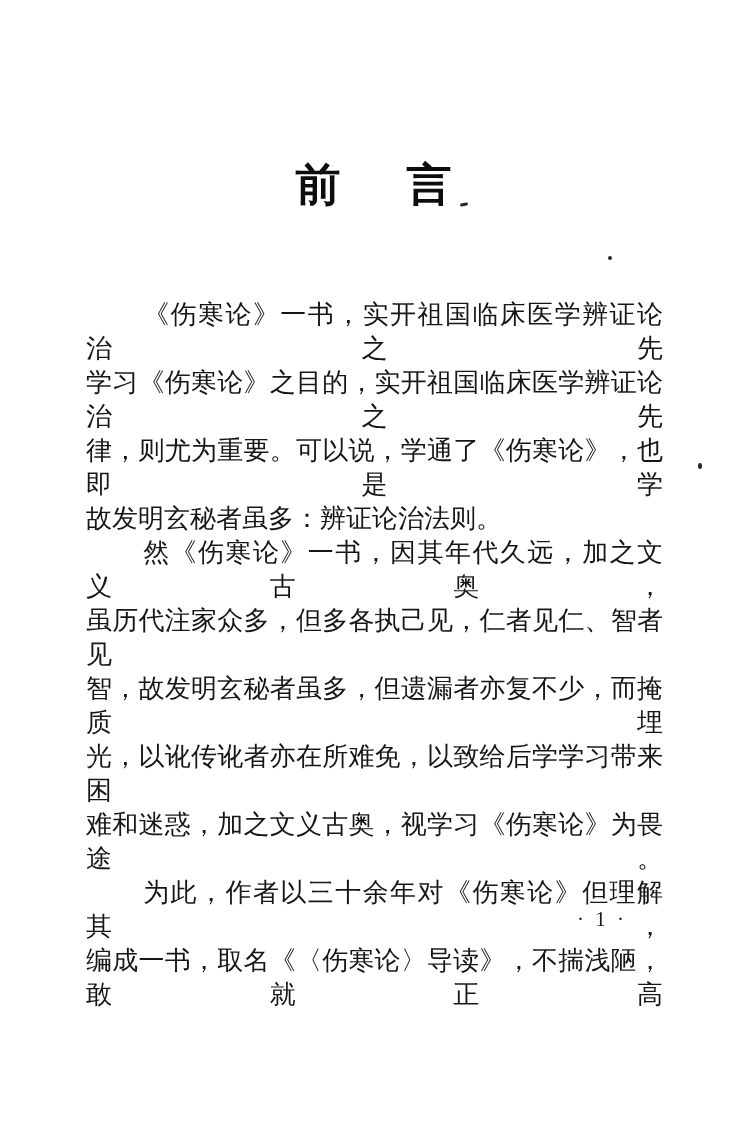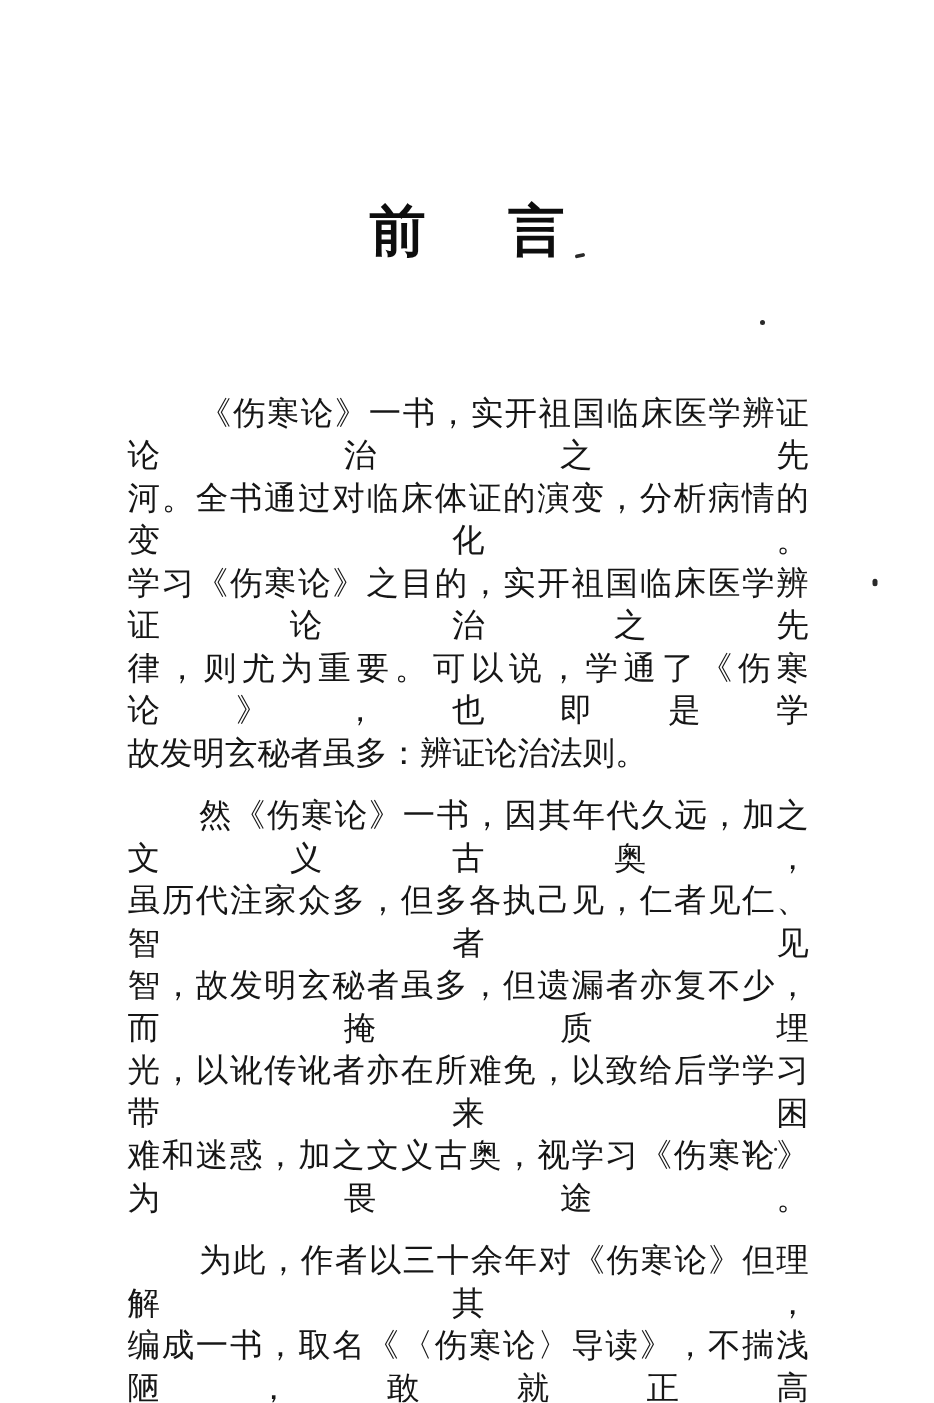--- a/index.html
+++ b/index.html
@@ -34,21 +34,21 @@
   .body-text {
     position: absolute;
     left: 86px;
     top: 298px;
     width: 577px;
     font-size: 26px;
     line-height: 34px;
     color: #161616;
   }
   .para {
-    margin: 16px;
+    margin: 0;
     padding: 0;
   }
   .line {
     display: block;
     text-align: justify;
     text-align-last: justify;
   }
   .line.indent {
     text-indent: 2.2em;
   }
@@ -95,21 +95,20 @@
   </h1>
 
   <div class="artifact a1"></div>
   <div class="artifact a2"></div>
   <div class="artifact a3"></div>
 
   <main class="body-text">
 
     <p class="para">
       <span class="line indent">《伤寒论》一书，实开祖国临床医学辨证论治之先</span>
-      <span class="line">河。全书通过对临床体证的演变，分析病情的变化。</span>
       <span class="line">学习《伤寒论》之目的，实开祖国临床医学辨证论治之先</span>
       <span class="line">律，则尤为重要。可以说，学通了《伤寒论》，也即是学</span>
       <span class="line short-end">故发明玄秘者虽多：辨证论治法则。</span>
     </p>
 
     <p class="para">
       <span class="line indent">然《伤寒论》一书，因其年代久远，加之文义古奥，</span>
       <span class="line">虽历代注家众多，但多各执己见，仁者见仁、智者见</span>
       <span class="line">智，故发明玄秘者虽多，但遗漏者亦复不少，而掩质埋</span>
       <span class="line">光，以讹传讹者亦在所难免，以致给后学学习带来困</span>

